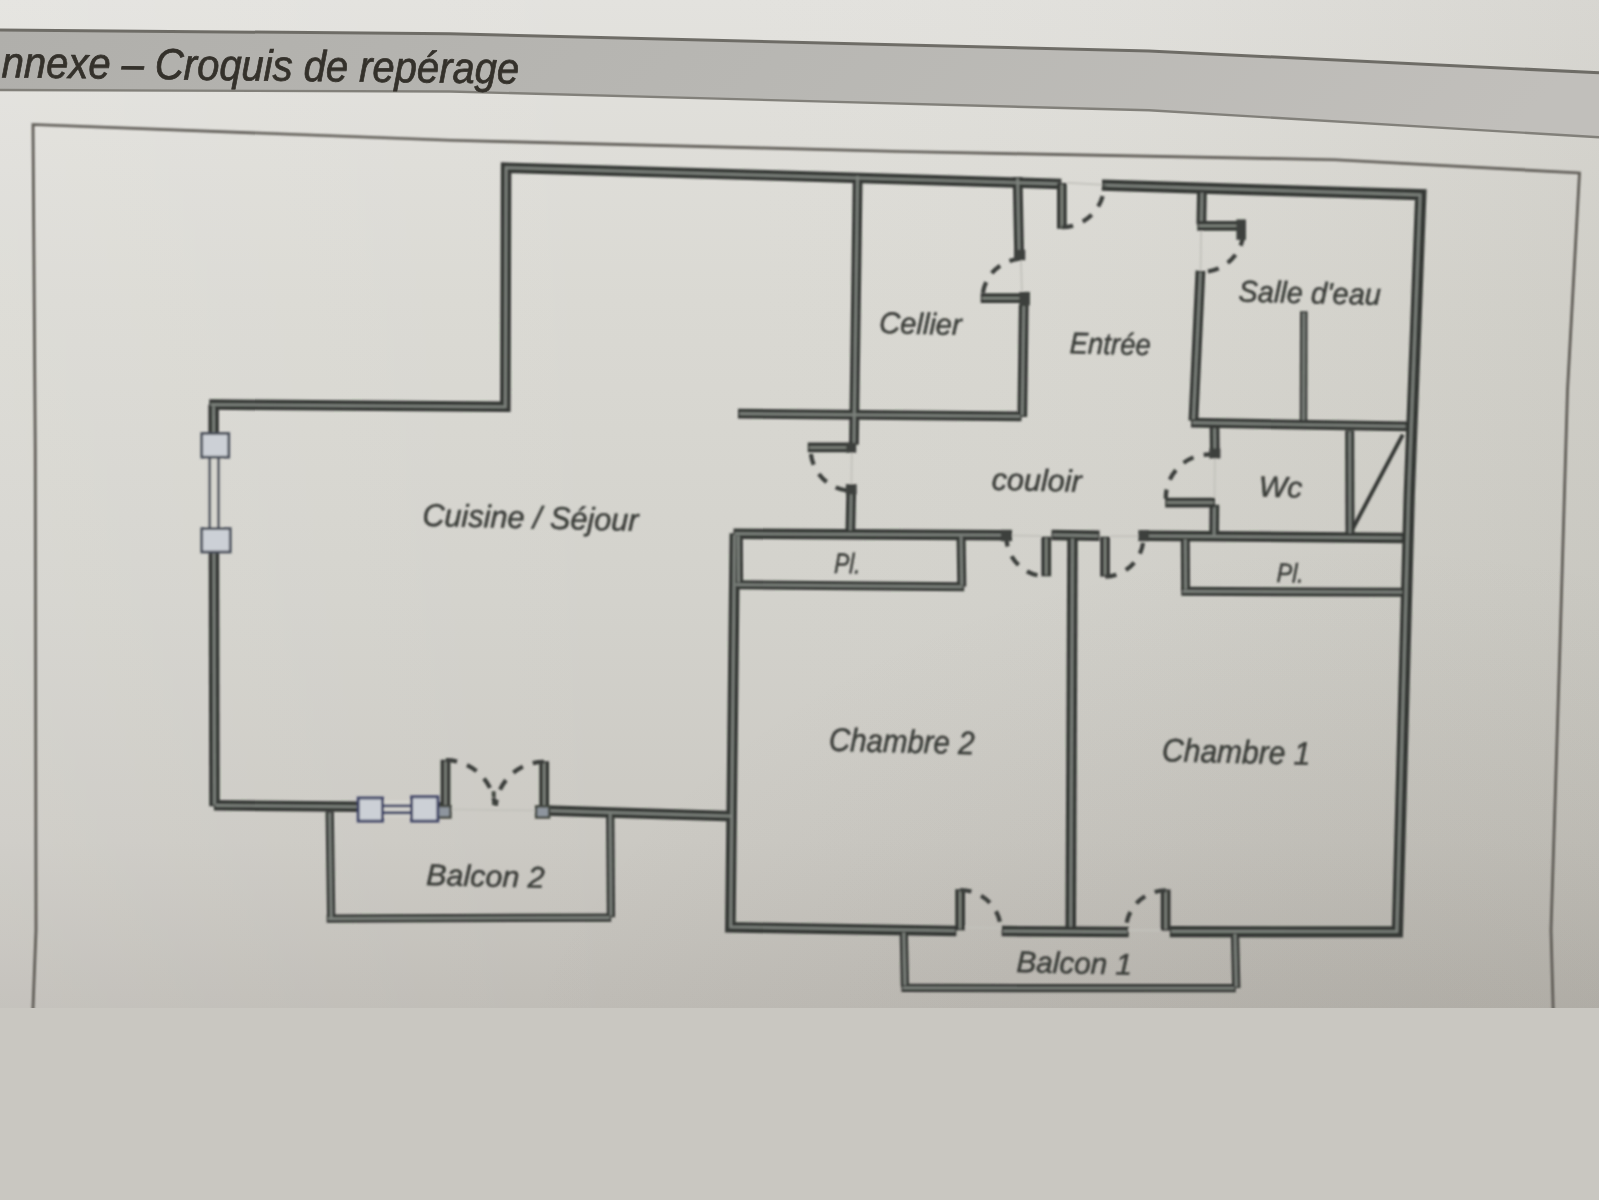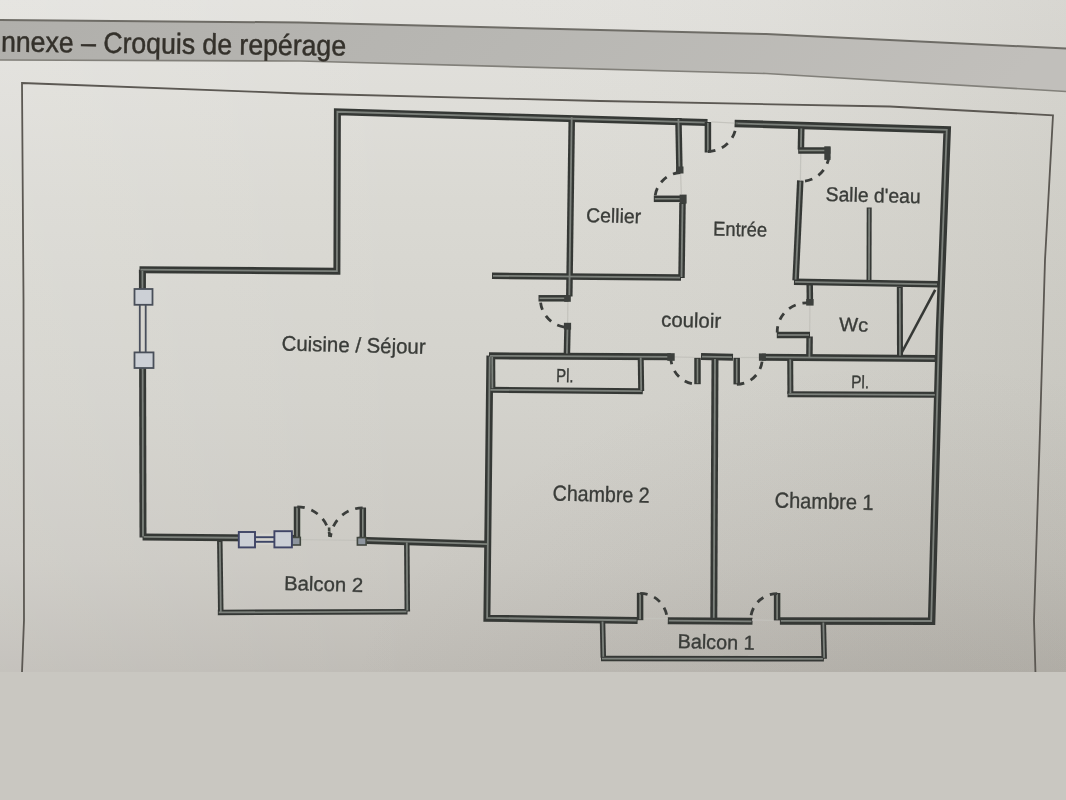--- a/index.html
+++ b/index.html
@@ -1,17 +1,17 @@
 <!DOCTYPE html>
 <html><head>
 <meta charset="utf-8">
 <style>
   html,body{margin:0;padding:0;background:#c9c7c1;}
   #page{width:1066px;height:672px;overflow:hidden;position:relative;
-        font-family:"Liberation Sans", sans-serif;}
+        font-family:"Liberation Sans", sans-serif;font-style:italic;}
   svg{display:block;}
 </style>
 </head>
 <body>
 <div id="page">
 <svg width="1066" height="800" viewBox="0 0 1066 800" xmlns="http://www.w3.org/2000/svg">
 <defs>
   <linearGradient id="bg" x1="0" y1="0" x2="0" y2="1">
     <stop offset="0" stop-color="#e3e2de"></stop>
     <stop offset="0.25" stop-color="#dad9d3"></stop>

